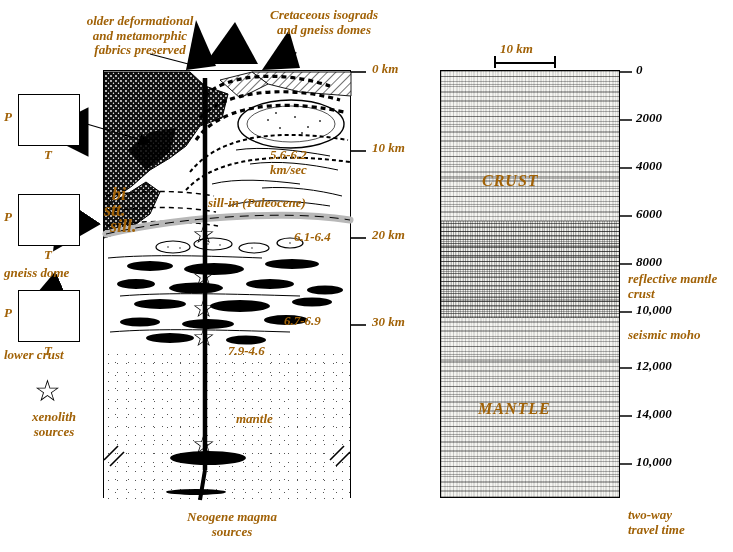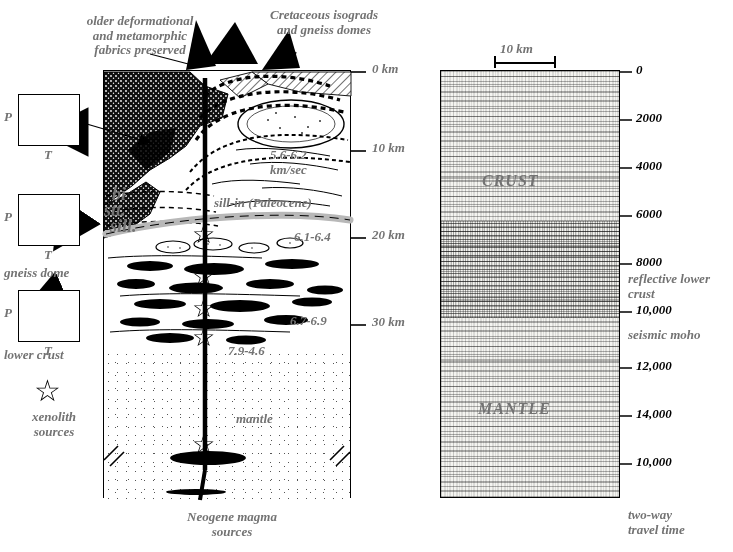--- a/index.html
+++ b/index.html
@@ -22,21 +22,21 @@
     height: 552px;
   }
   .lbl {
     position: absolute;
     font-family: "Liberation Serif", serif;
     font-style: italic;
     font-weight: bold;
     font-size: 13px;
     line-height: 1.12;
     white-space: pre;
-    color: #737373;
+    color: #a16207;
   }
   .lbl.center { text-align: center; }
   .lbl.small { font-size: 18px; }
 
   
   #section-frame {
     position: absolute;
     left: 103px;
     top: 70px;
     width: 248px;
@@ -350,28 +350,28 @@
 sources</div>
 
   <div class="lbl" style="left:372px; top:62px;">0 km</div>
   <div class="lbl" style="left:372px; top:141px;">10 km</div>
   <div class="lbl" style="left:372px; top:228px;">20 km</div>
   <div class="lbl" style="left:372px; top:315px;font-family:Liberation Serif, serif;">30 km</div>
 
   <div class="lbl" style="left:270px; top:148px;">5.6-6.2
 km/sec</div>
   <div class="lbl" style="left:294px; top:230px;">6.1-6.4</div>
-  <div class="lbl" style="left:290px; top:314px;">6.7-6.9</div>
+  <div class="lbl" style="left:284px; top:314px;">6.7-6.9</div>
   <div class="lbl" style="left:228px; top:344px;">7.9-4.6</div>
 
   <div class="lbl small" style="left:112px; top:184px;">bi</div>
   <div class="lbl small" style="left:104px; top:200px;">stt.</div>
   <div class="lbl small" style="left:110px; top:216px;">sill.</div>
 
-  <div class="lbl" style="left:208px; top:196px;padding-left:6px;">sill-in (Paleocene)</div>
+  <div class="lbl" style="left:208px; top:196px;">sill-in (Paleocene)</div>
 
   <div class="lbl" style="left:236px; top:412px;">mantle</div>
 
   <div class="lbl center" style="left:142px; top:510px; width:180px;">Neogene magma
 sources</div>
 
   <div class="lbl" style="left:500px; top:42px;">10 km</div>
   <div class="scalebar" style="left:494px; top:62px; width:60px;"></div>
   <div class="scalecap" style="left:494px; top:56px; height:12px;"></div>
   <div class="scalecap" style="left:554px; top:56px; height:12px;"></div>
@@ -382,20 +382,20 @@
   <div class="axis-num" style="left:636px; top:206px;">6000</div>
   <div class="axis-num" style="left:636px; top:254px;">8000</div>
   <div class="axis-num" style="left:636px; top:302px;">10,000</div>
   <div class="axis-num" style="left:636px; top:358px;">12,000</div>
   <div class="axis-num" style="left:636px; top:406px;">14,000</div>
   <div class="axis-num" style="left:636px; top:454px;">10,000</div>
 
   <div class="lbl" style="left:482px; top:172px; font-size:16px; letter-spacing:1px;">CRUST</div>
   <div class="lbl" style="left:478px; top:400px; font-size:16px; letter-spacing:1px;">MANTLE</div>
 
-  <div class="lbl" style="left:628px; top:272px;">reflective lower
+  <div class="lbl" style="left:628px; top:272px;">reflective mantle
 crust</div>
   <div class="lbl" style="left:628px; top:328px;">seismic moho</div>
 
   <div class="lbl" style="left:628px; top:508px;">two-way
 travel time</div>
 
 </div>
 
 </body></html>

